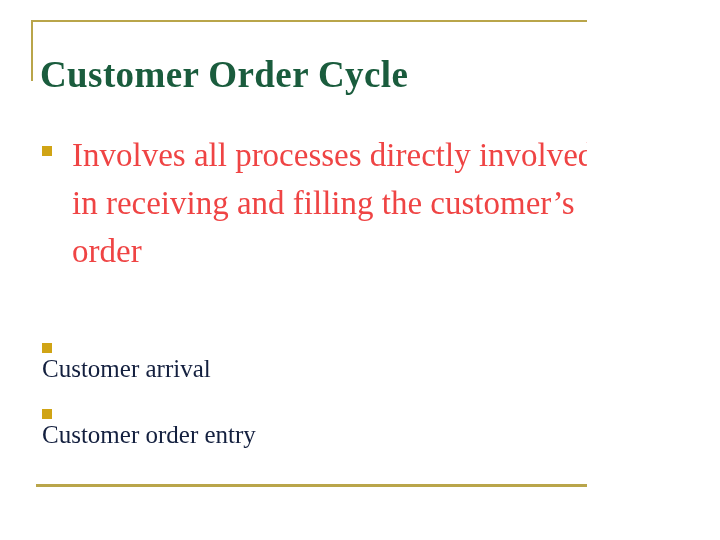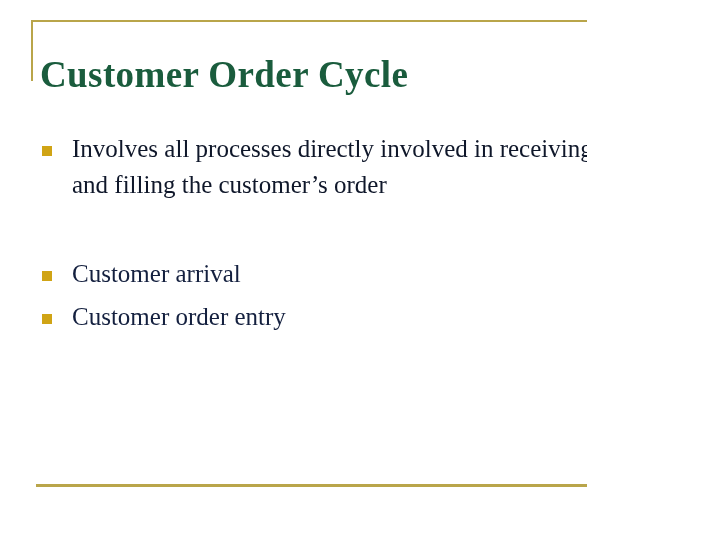--- a/index.html
+++ b/index.html
@@ -67,32 +67,33 @@
     background: #d0a415;
     margin-right: 20px;
   }
 
   
   #para-block .bullet-marker {
     margin-top: 15px;
   }
   #para-text {
     flex: 1 1 auto;
-    font-size: 25px;
-    line-height: 36px;
-    color: #0f172a;
+    font-size: 33px;
+    line-height: 48px;
+    color: #ef4444;
     max-width: 530px;
   }
 
   
   #list-block {
     margin-top: 55px;
   }
   #list-block .bullet-row {
     margin-bottom: 12px;
+    flex-direction: column;
   }
   #list-block .bullet-marker {
     margin-top: 13px;
   }
   .list-text {
     flex: 1 1 auto;
     font-size: 25px;
     line-height: 31px;
     color: #14203f;
   }

